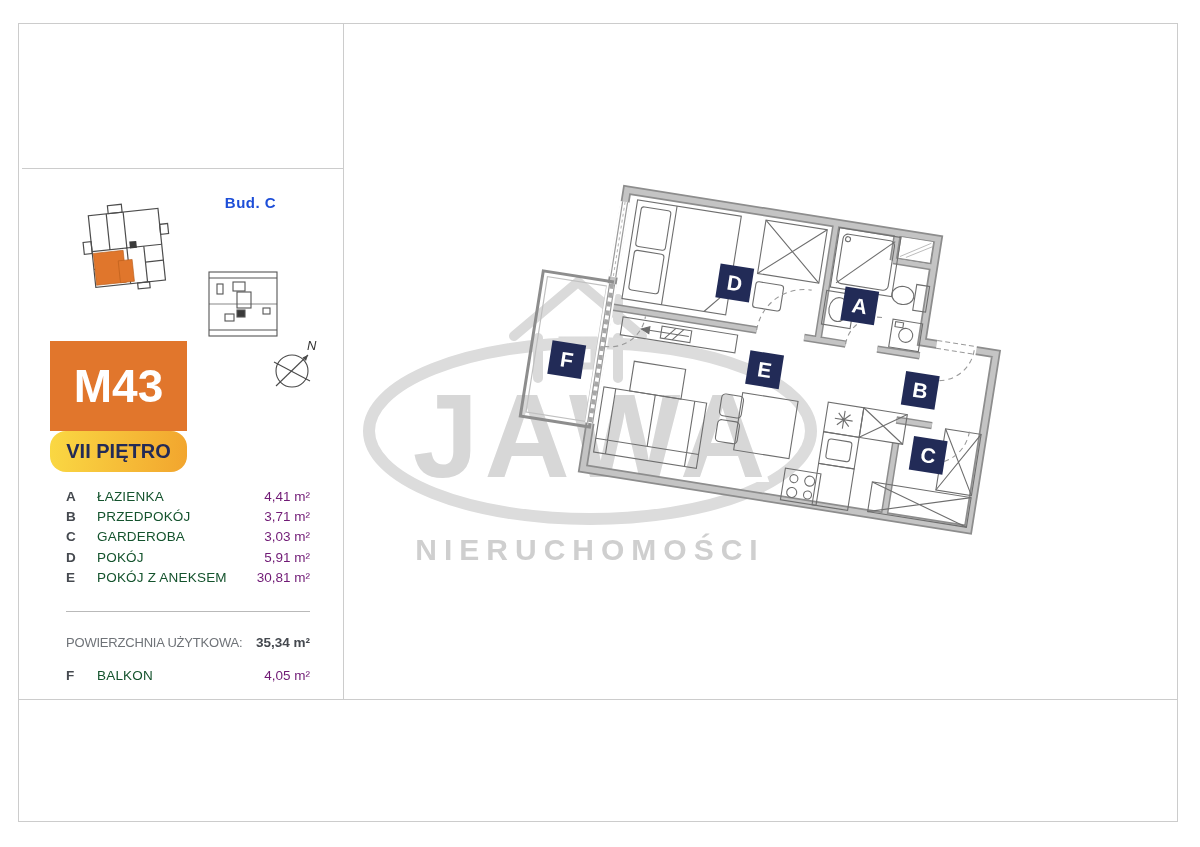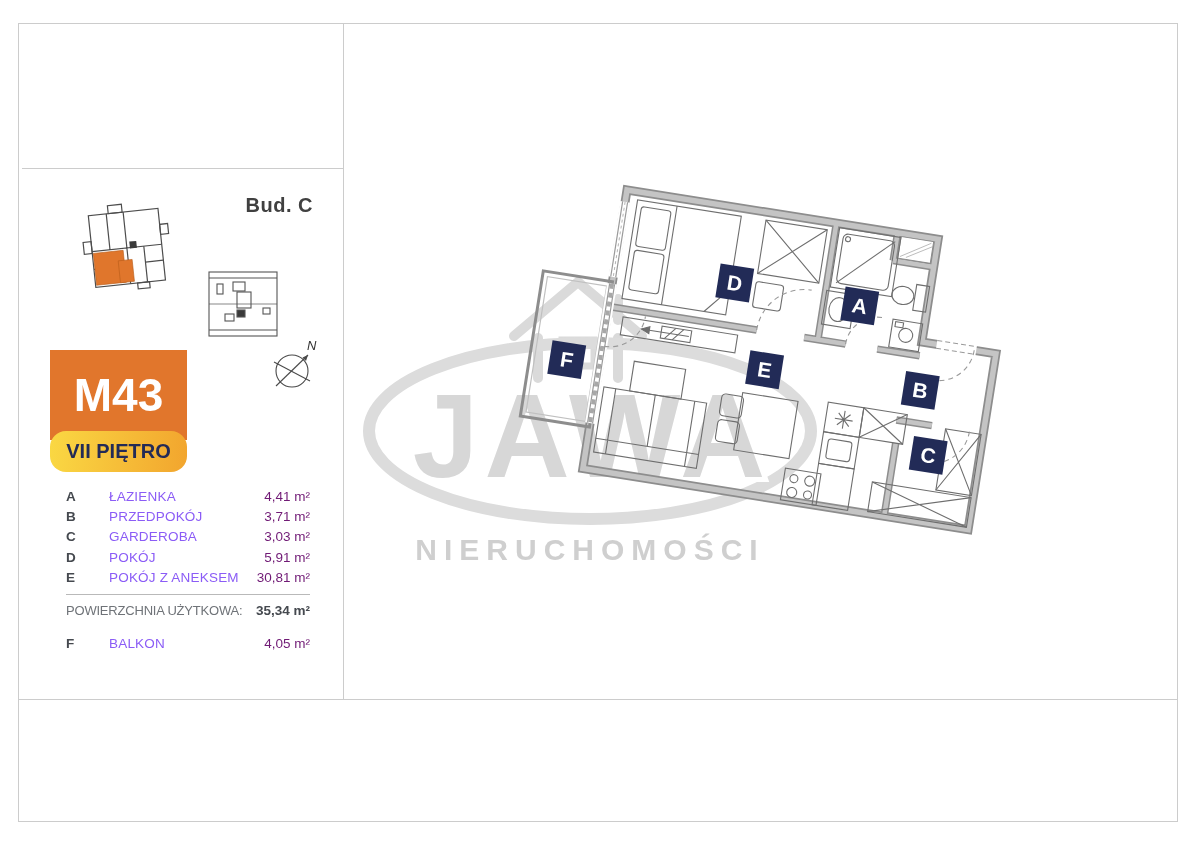--- a/index.html
+++ b/index.html
@@ -4,38 +4,38 @@
 <style>
   html,body{margin:0;padding:0;background:#fff;}
   .stage{position:relative;width:1200px;height:847px;background:#fff;overflow:hidden;
          font-family:"Liberation Sans",sans-serif;}
   .frame{position:absolute;left:18px;top:23px;width:1160px;height:799px;
          border:1px solid #cccccc;box-sizing:border-box;}
   .vline{position:absolute;left:343px;top:23px;width:1px;height:676px;background:#cccccc;}
   .hline-side{position:absolute;left:22px;top:168px;width:322px;height:1px;background:#cccccc;}
   .hline-main{position:absolute;left:19px;top:699px;width:1158px;height:1px;background:#cccccc;}
 
-  .building-title{position:absolute;left:188px;top:194px;width:125px;text-align:right;
-    font-size:20px;font-weight:bold;color:#404040;letter-spacing:.5px;}
+  .building-title{position:absolute;left:188px;top:194px;width:125px;text-align:center;
+    font-size:15px;font-weight:bold;color:#1d4ed8;letter-spacing:.5px;}
 
   .thumb{position:absolute;}
-  .unit-box{position:absolute;left:50px;top:350px;width:137px;height:90px;background:#e1762c;
+  .unit-box{position:absolute;left:50px;top:341px;width:137px;height:90px;background:#e1762c;
     display:flex;align-items:center;justify-content:center;color:#fff;font-size:46px;font-weight:bold;}
   .floor-box{position:absolute;left:50px;top:431px;width:137px;height:41px;
     background:linear-gradient(95deg,#fad843 0%,#f2a52e 100%);
     display:flex;align-items:center;justify-content:center;color:#232a56;font-size:20px;font-weight:bold;border-radius:16px;}
   .area-box{position:absolute;left:187px;top:431px;width:135px;height:41px;background:#232b58;
     display:flex;align-items:center;justify-content:center;color:#fff;font-size:20px;font-weight:bold;}
 
   .room-list{position:absolute;left:66px;top:486px;width:244px;font-size:13.5px;}
   .room-row{display:flex;height:20.4px;align-items:center;}
   .room-letter{width:31px;font-weight:bold;color:#45494f;}
-  .room-name{flex:1;color:#8b5cf6;letter-spacing:.2px;margin-left:12px;}
+  .room-name{flex:1;color:#14532d;letter-spacing:.2px;}
   .room-area{color:#701a75;}
-  .total-row{display:flex;align-items:center;border-top:1px solid #b9b9b9;margin-top:6px;padding-top:8px;}
+  .total-row{display:flex;align-items:center;border-top:1px solid #b9b9b9;margin-top:23px;padding-top:23px;}
   .total-label{flex:1;color:#6f7378;font-size:13px;letter-spacing:-0.2px;}
   .total-value{color:#45494f;font-weight:bold;}
   .balcony-row{margin-top:15px;}
 
   svg text{font-family:"Liberation Sans",sans-serif;}
   .wm-word{font-weight:bold;fill:#d7d7d7;stroke:#ffffff;stroke-width:10px;paint-order:stroke;letter-spacing:6px;}
   .wm-sub{font-weight:bold;fill:#cfcfcf;stroke:#ffffff;stroke-width:4px;paint-order:stroke;letter-spacing:7px;}
   .lbl{fill:#ffffff;font-size:21px;font-weight:bold;}
 </style>
 </head>

